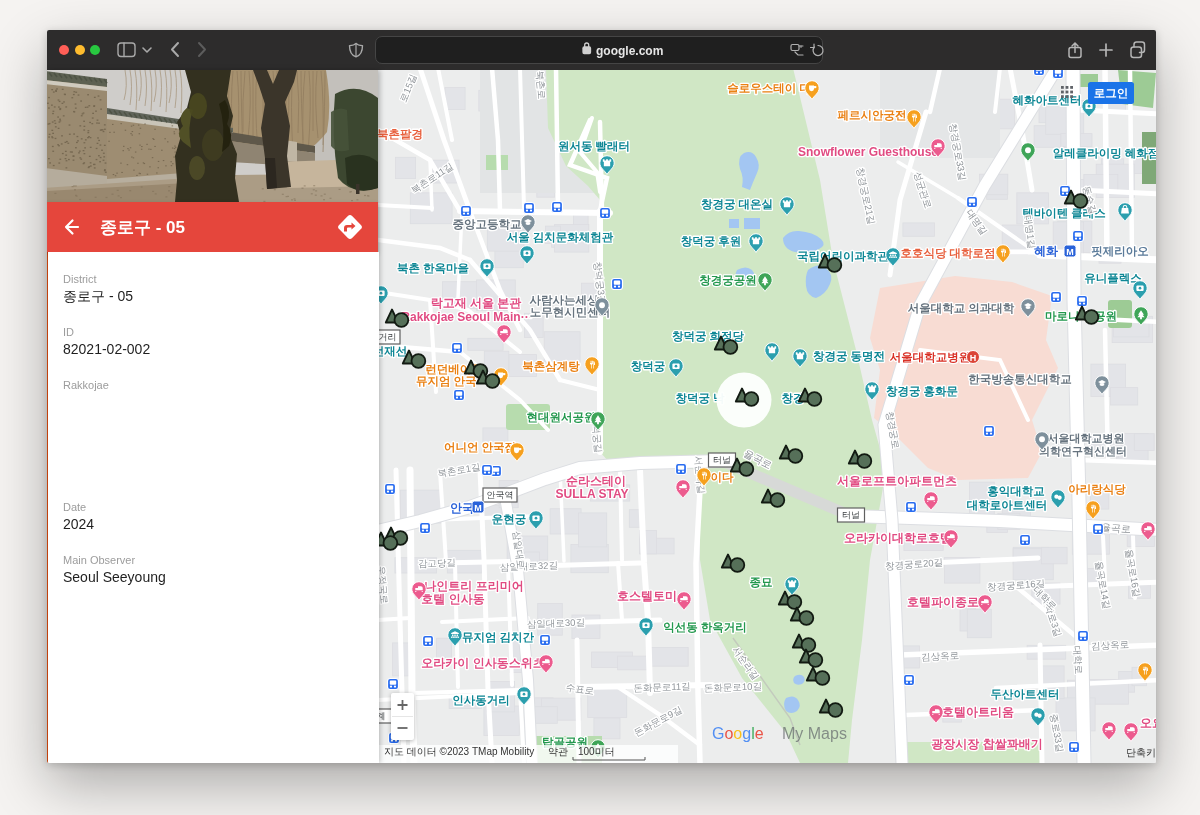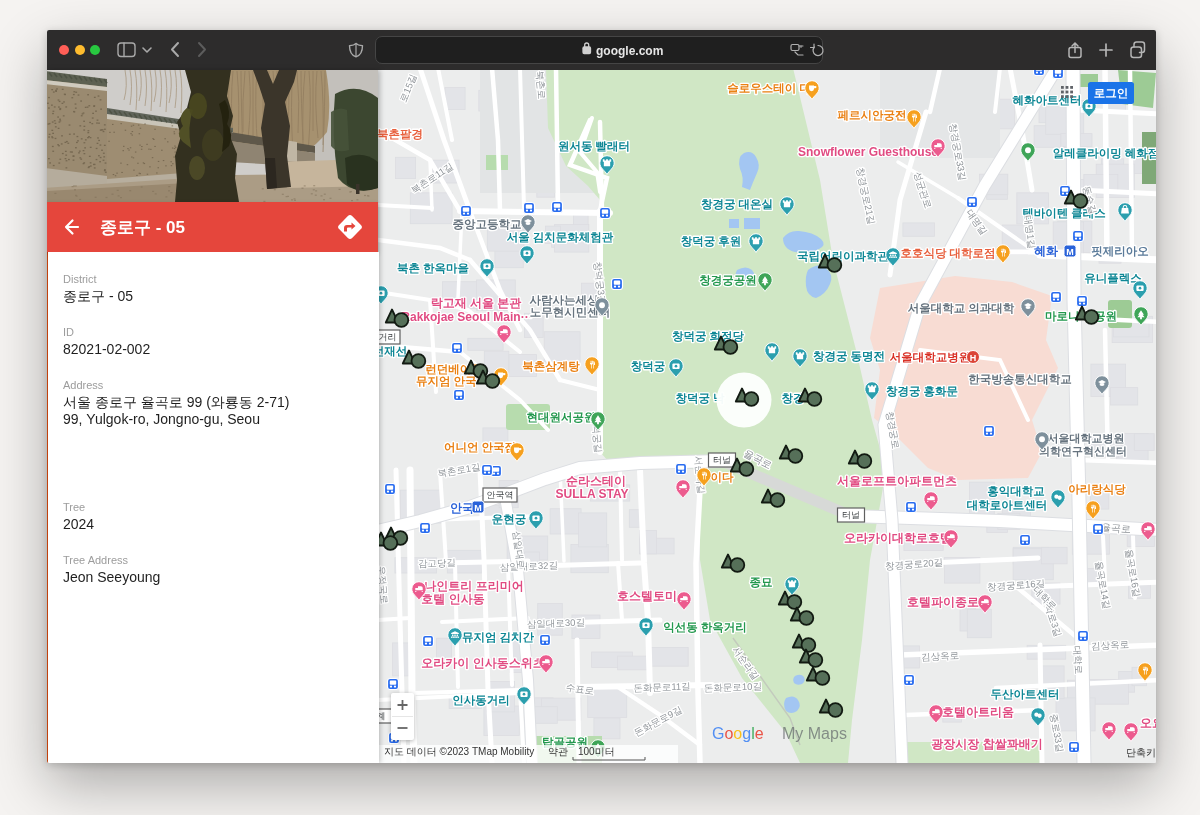--- a/index.html
+++ b/index.html
@@ -1332,27 +1332,26 @@
       <div class="fields">
         <div class="fblock" style="top:21px">
             <p class="flabel">District</p>
             <p class="fval">종로구 - 05</p>
           </div>
         <div class="fblock" style="top:74px">
             <p class="flabel">ID</p>
             <p class="fval">82021-02-002</p>
           </div>
         <div class="fblock" style="top:127px">
-            <p class="flabel">Address</p>
-            <p class="fval">서울 종로구 율곡로 99 (와룡동 2-71)<br>99, Yulgok-ro, Jongno-gu, Seou</p>
+            <p class="flabel">Rakkojae</p>
           </div>
         <div class="fblock" style="top:249px">
-            <p class="flabel">Tree</p>
+            <p class="flabel">Date</p>
             <p class="fval">2024</p>
           </div>
         <div class="fblock" style="top:302px">
-            <p class="flabel">Tree Address</p>
-            <p class="fval">Jeon Seeyoung</p>
+            <p class="flabel">Main Observer</p>
+            <p class="fval">Seoul Seeyoung</p>
           </div>
       </div>
     </div>
   </div>
 </div>
 
 </body></html>

